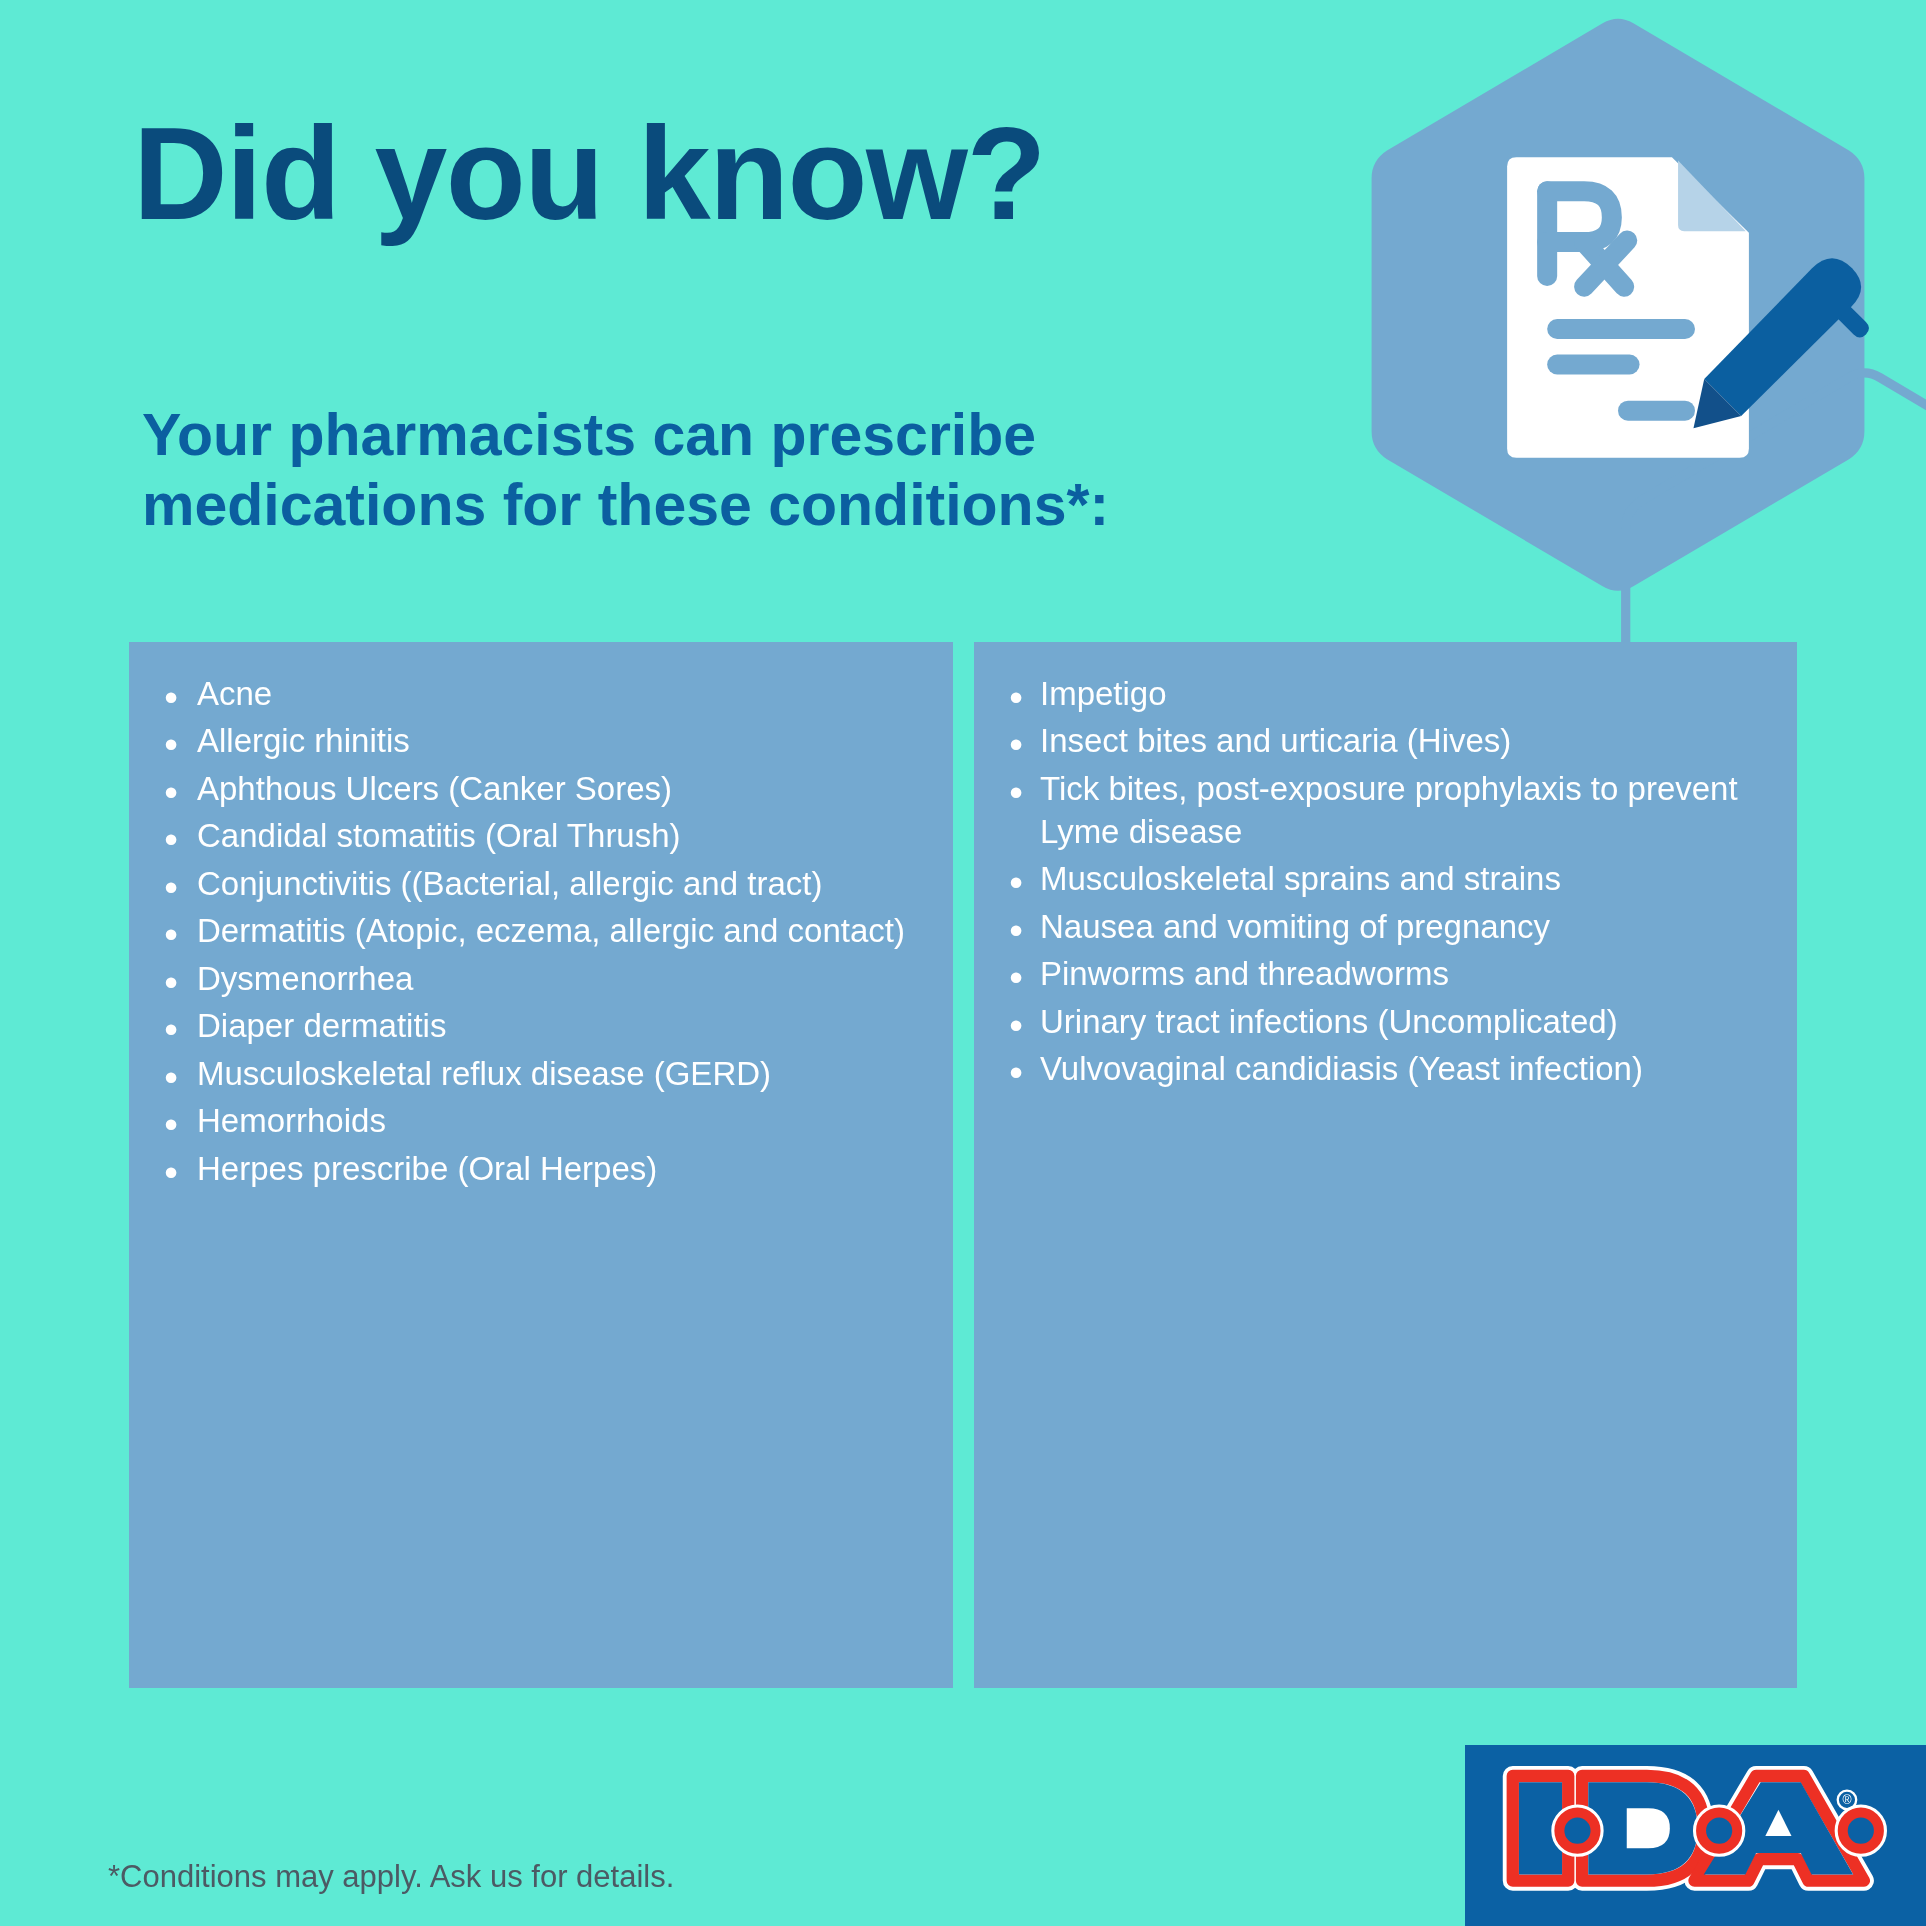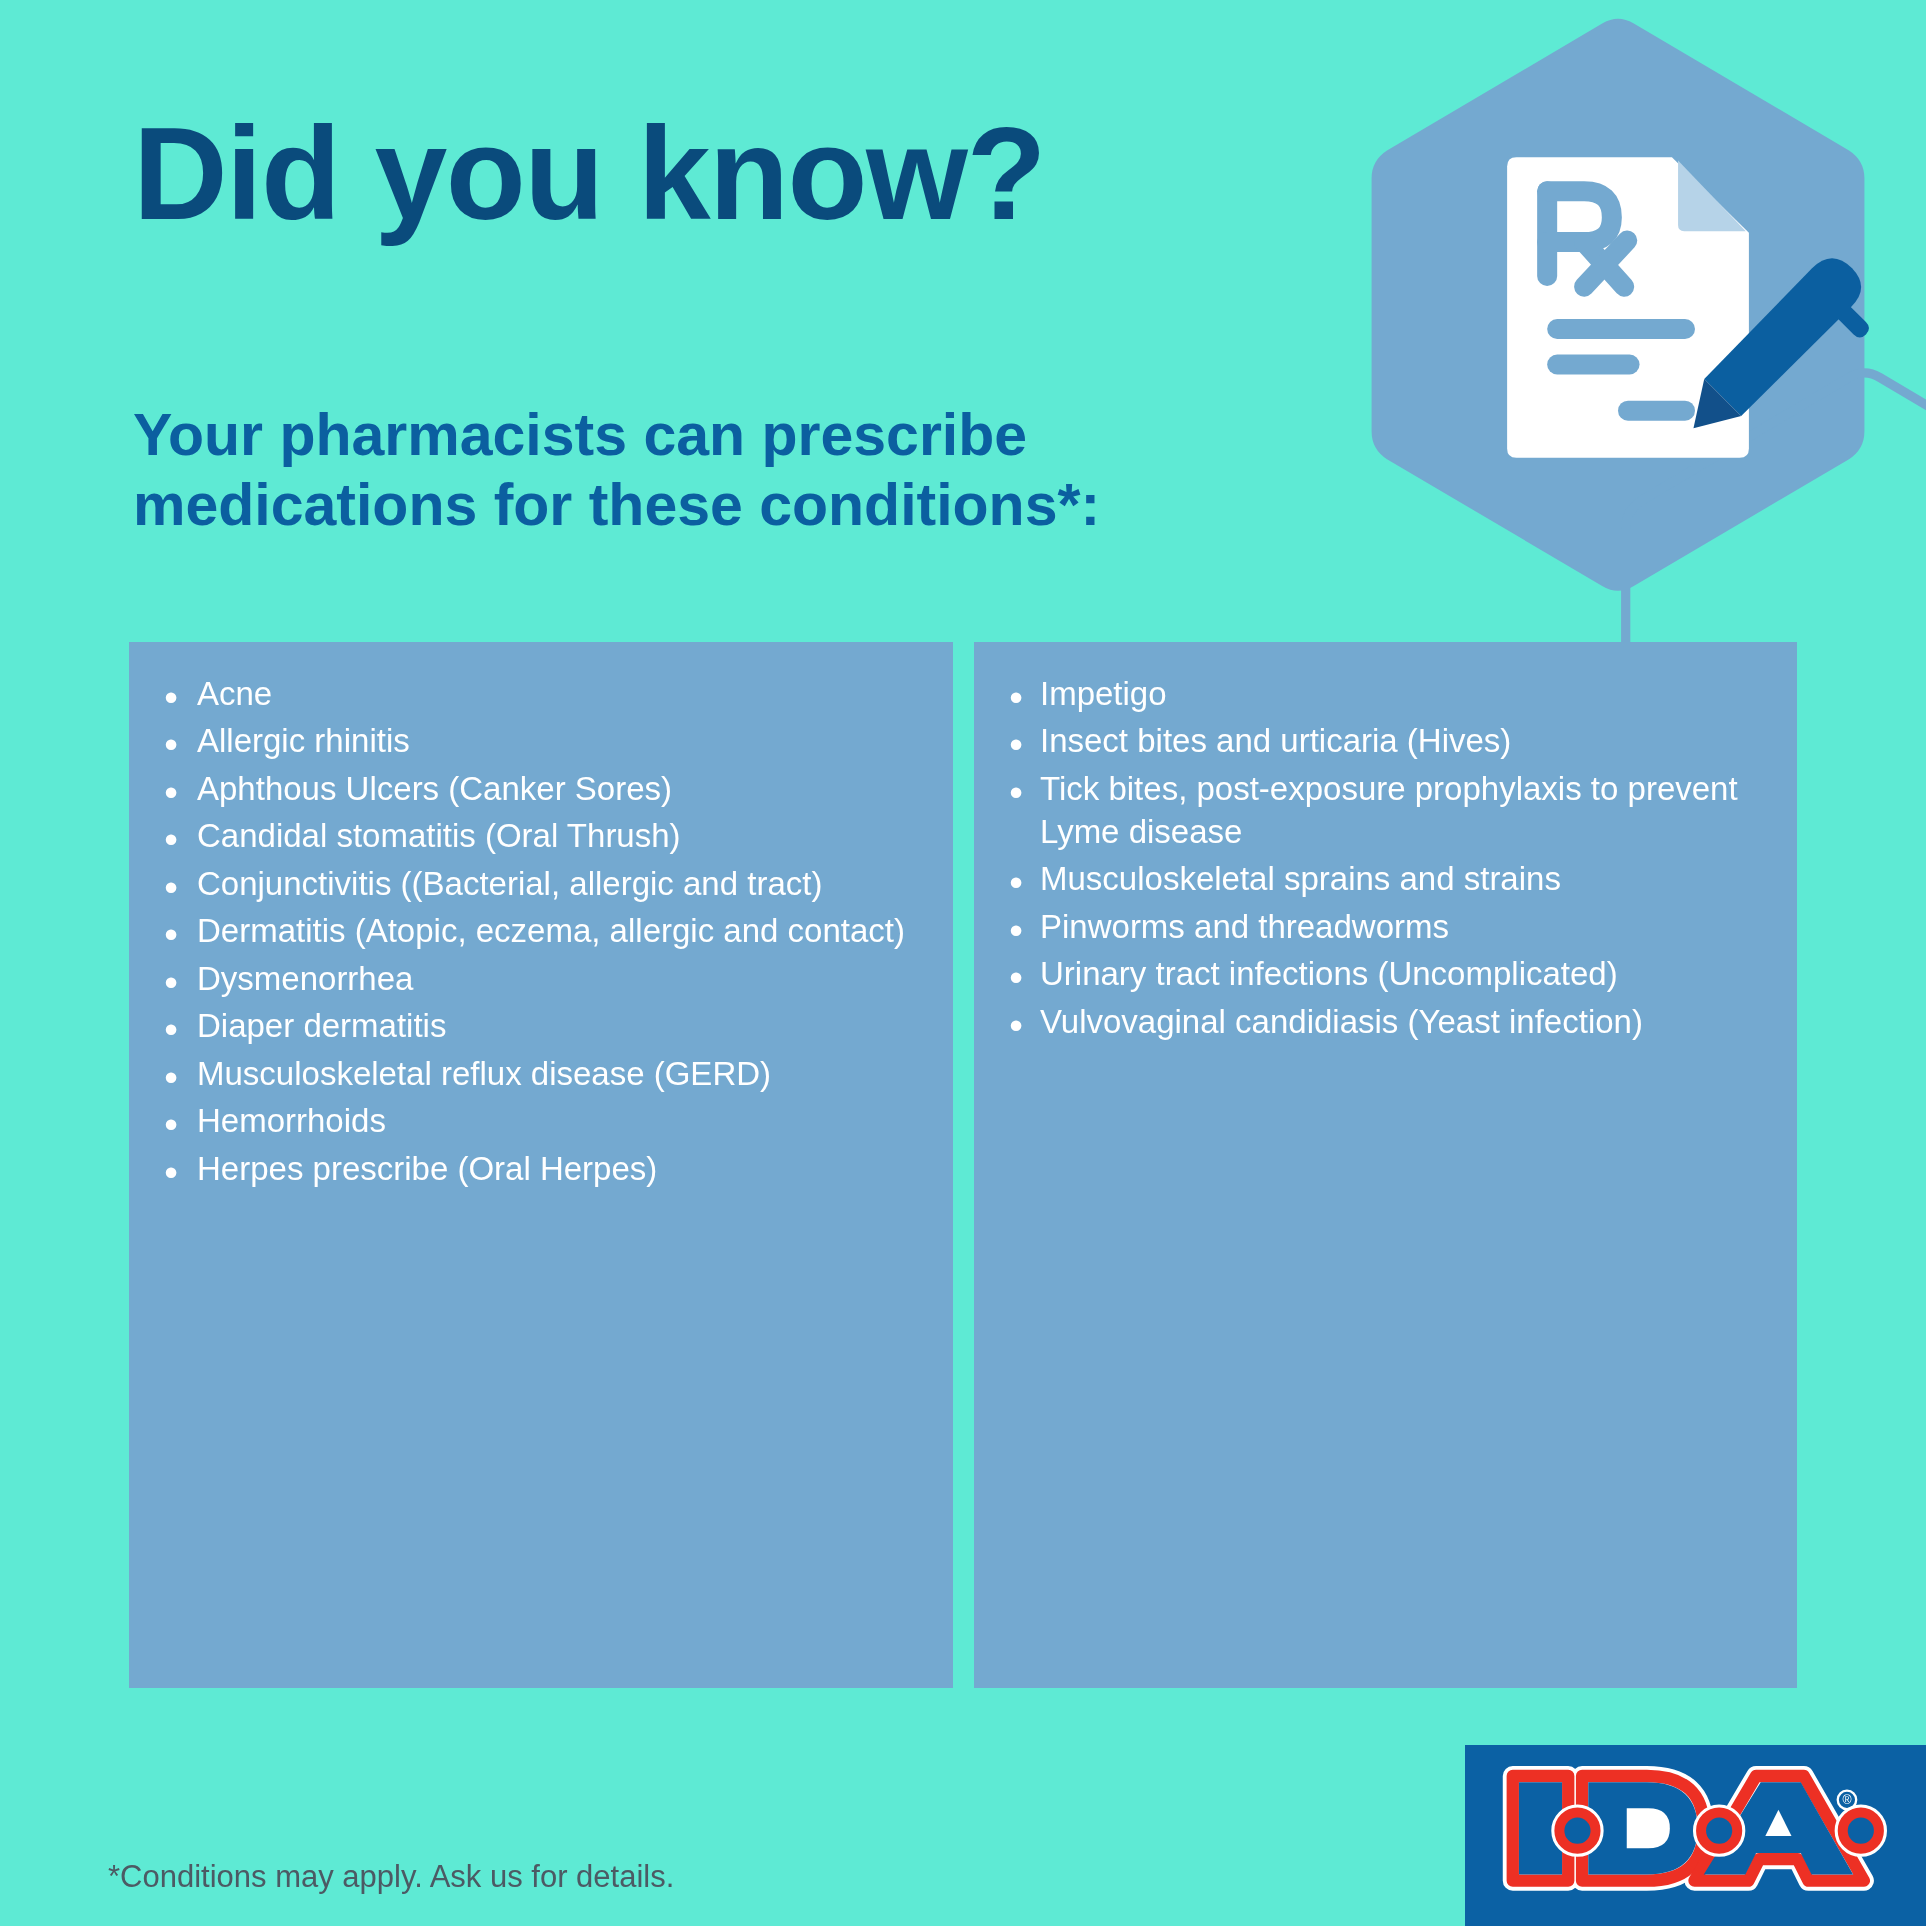--- a/index.html
+++ b/index.html
@@ -38,21 +38,21 @@
     font-weight: bold;
     line-height: 1.0;
     letter-spacing: -1.5px;
     color: #0a4b7c;
     margin: 0;
     white-space: nowrap;
   }
 
   .subtitle {
     position: absolute;
-    left: 133px;
+    left: 142px;
     top: 401px;
     font-size: 59px;
     font-weight: bold;
     line-height: 1.18;
     color: #0b5fa0;
     margin: 0;
     max-width: 1156px;
   }
 
   
@@ -176,20 +176,21 @@
         <li>Herpes prescribe (Oral Herpes)</li>
       </ul>
   </div>
 
   <div class="panel panel-right">
     <ul class="cond-list" id="list-right">
         <li>Impetigo</li>
         <li>Insect bites and urticaria (Hives)</li>
         <li>Tick bites, post-exposure prophylaxis to prevent Lyme disease</li>
         <li>Musculoskeletal sprains and strains</li>
+        <li>Nausea and vomiting of pregnancy</li>
         <li>Pinworms and threadworms</li>
         <li>Urinary tract infections (Uncomplicated)</li>
         <li>Vulvovaginal candidiasis (Yeast infection)</li>
       </ul>
   </div>
 
   <p class="footnote">*Conditions may apply. Ask us for details.</p>
 
   <div class="logo-plate">
     <svg viewBox="0 0 500 180">

